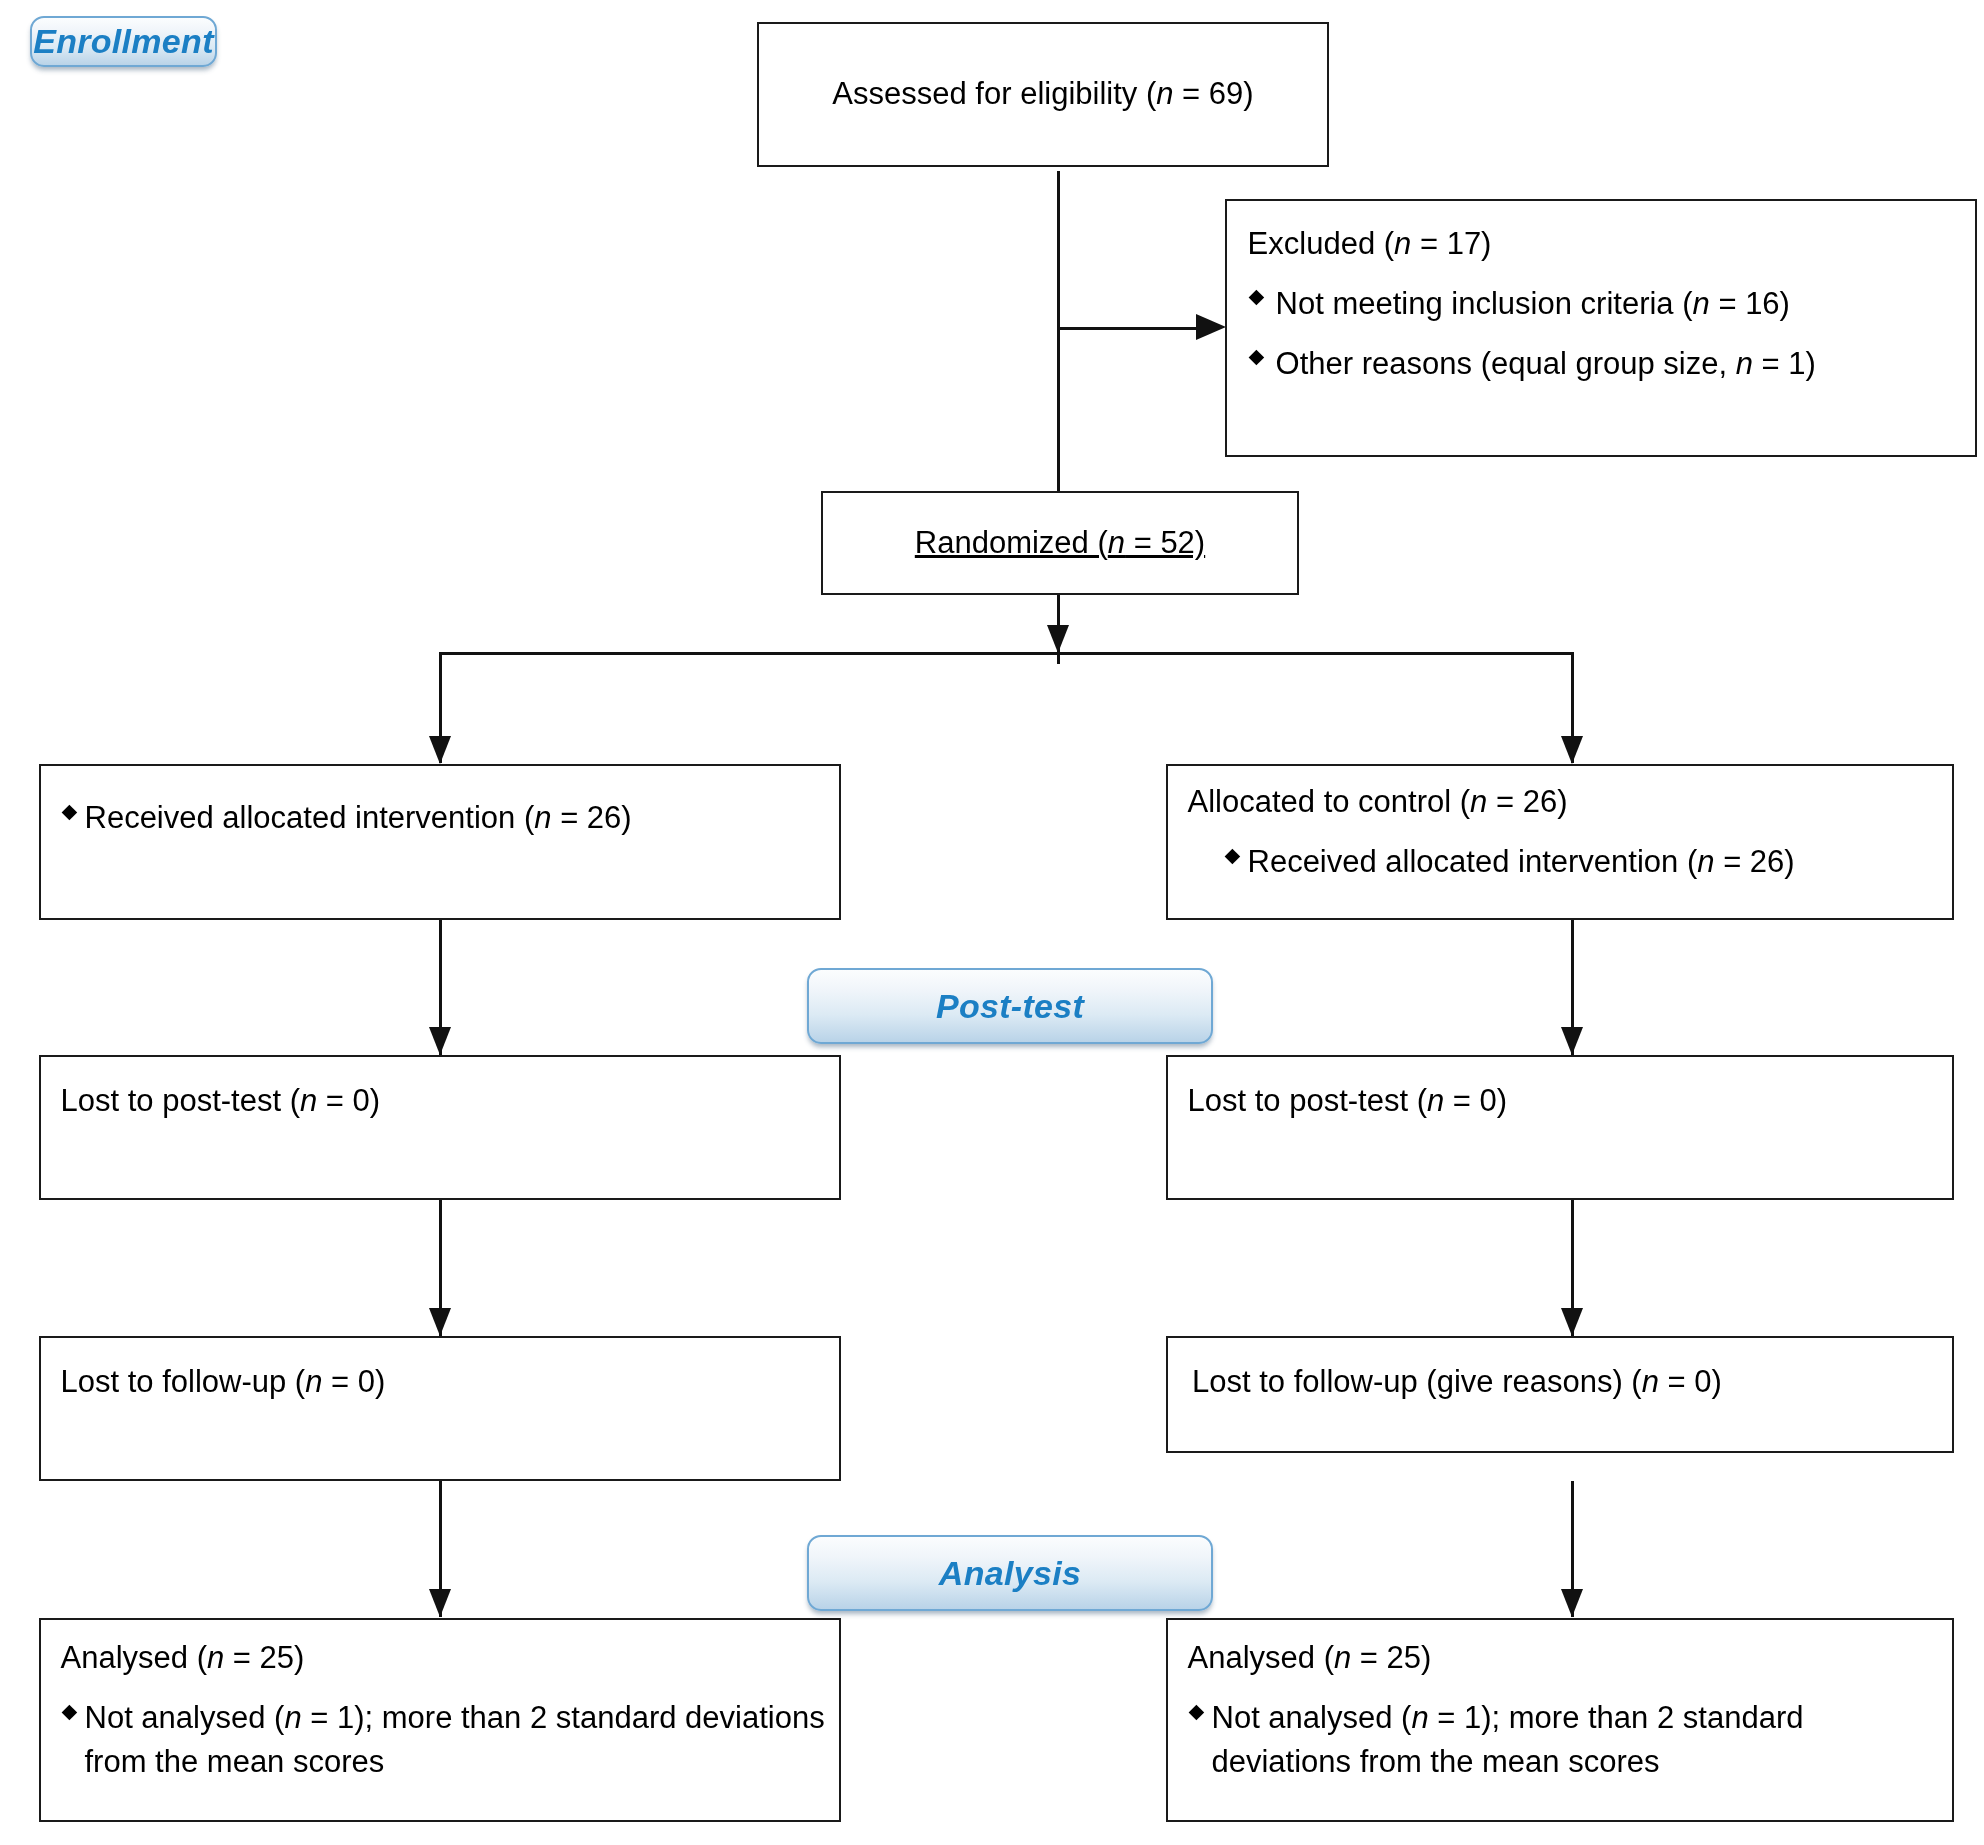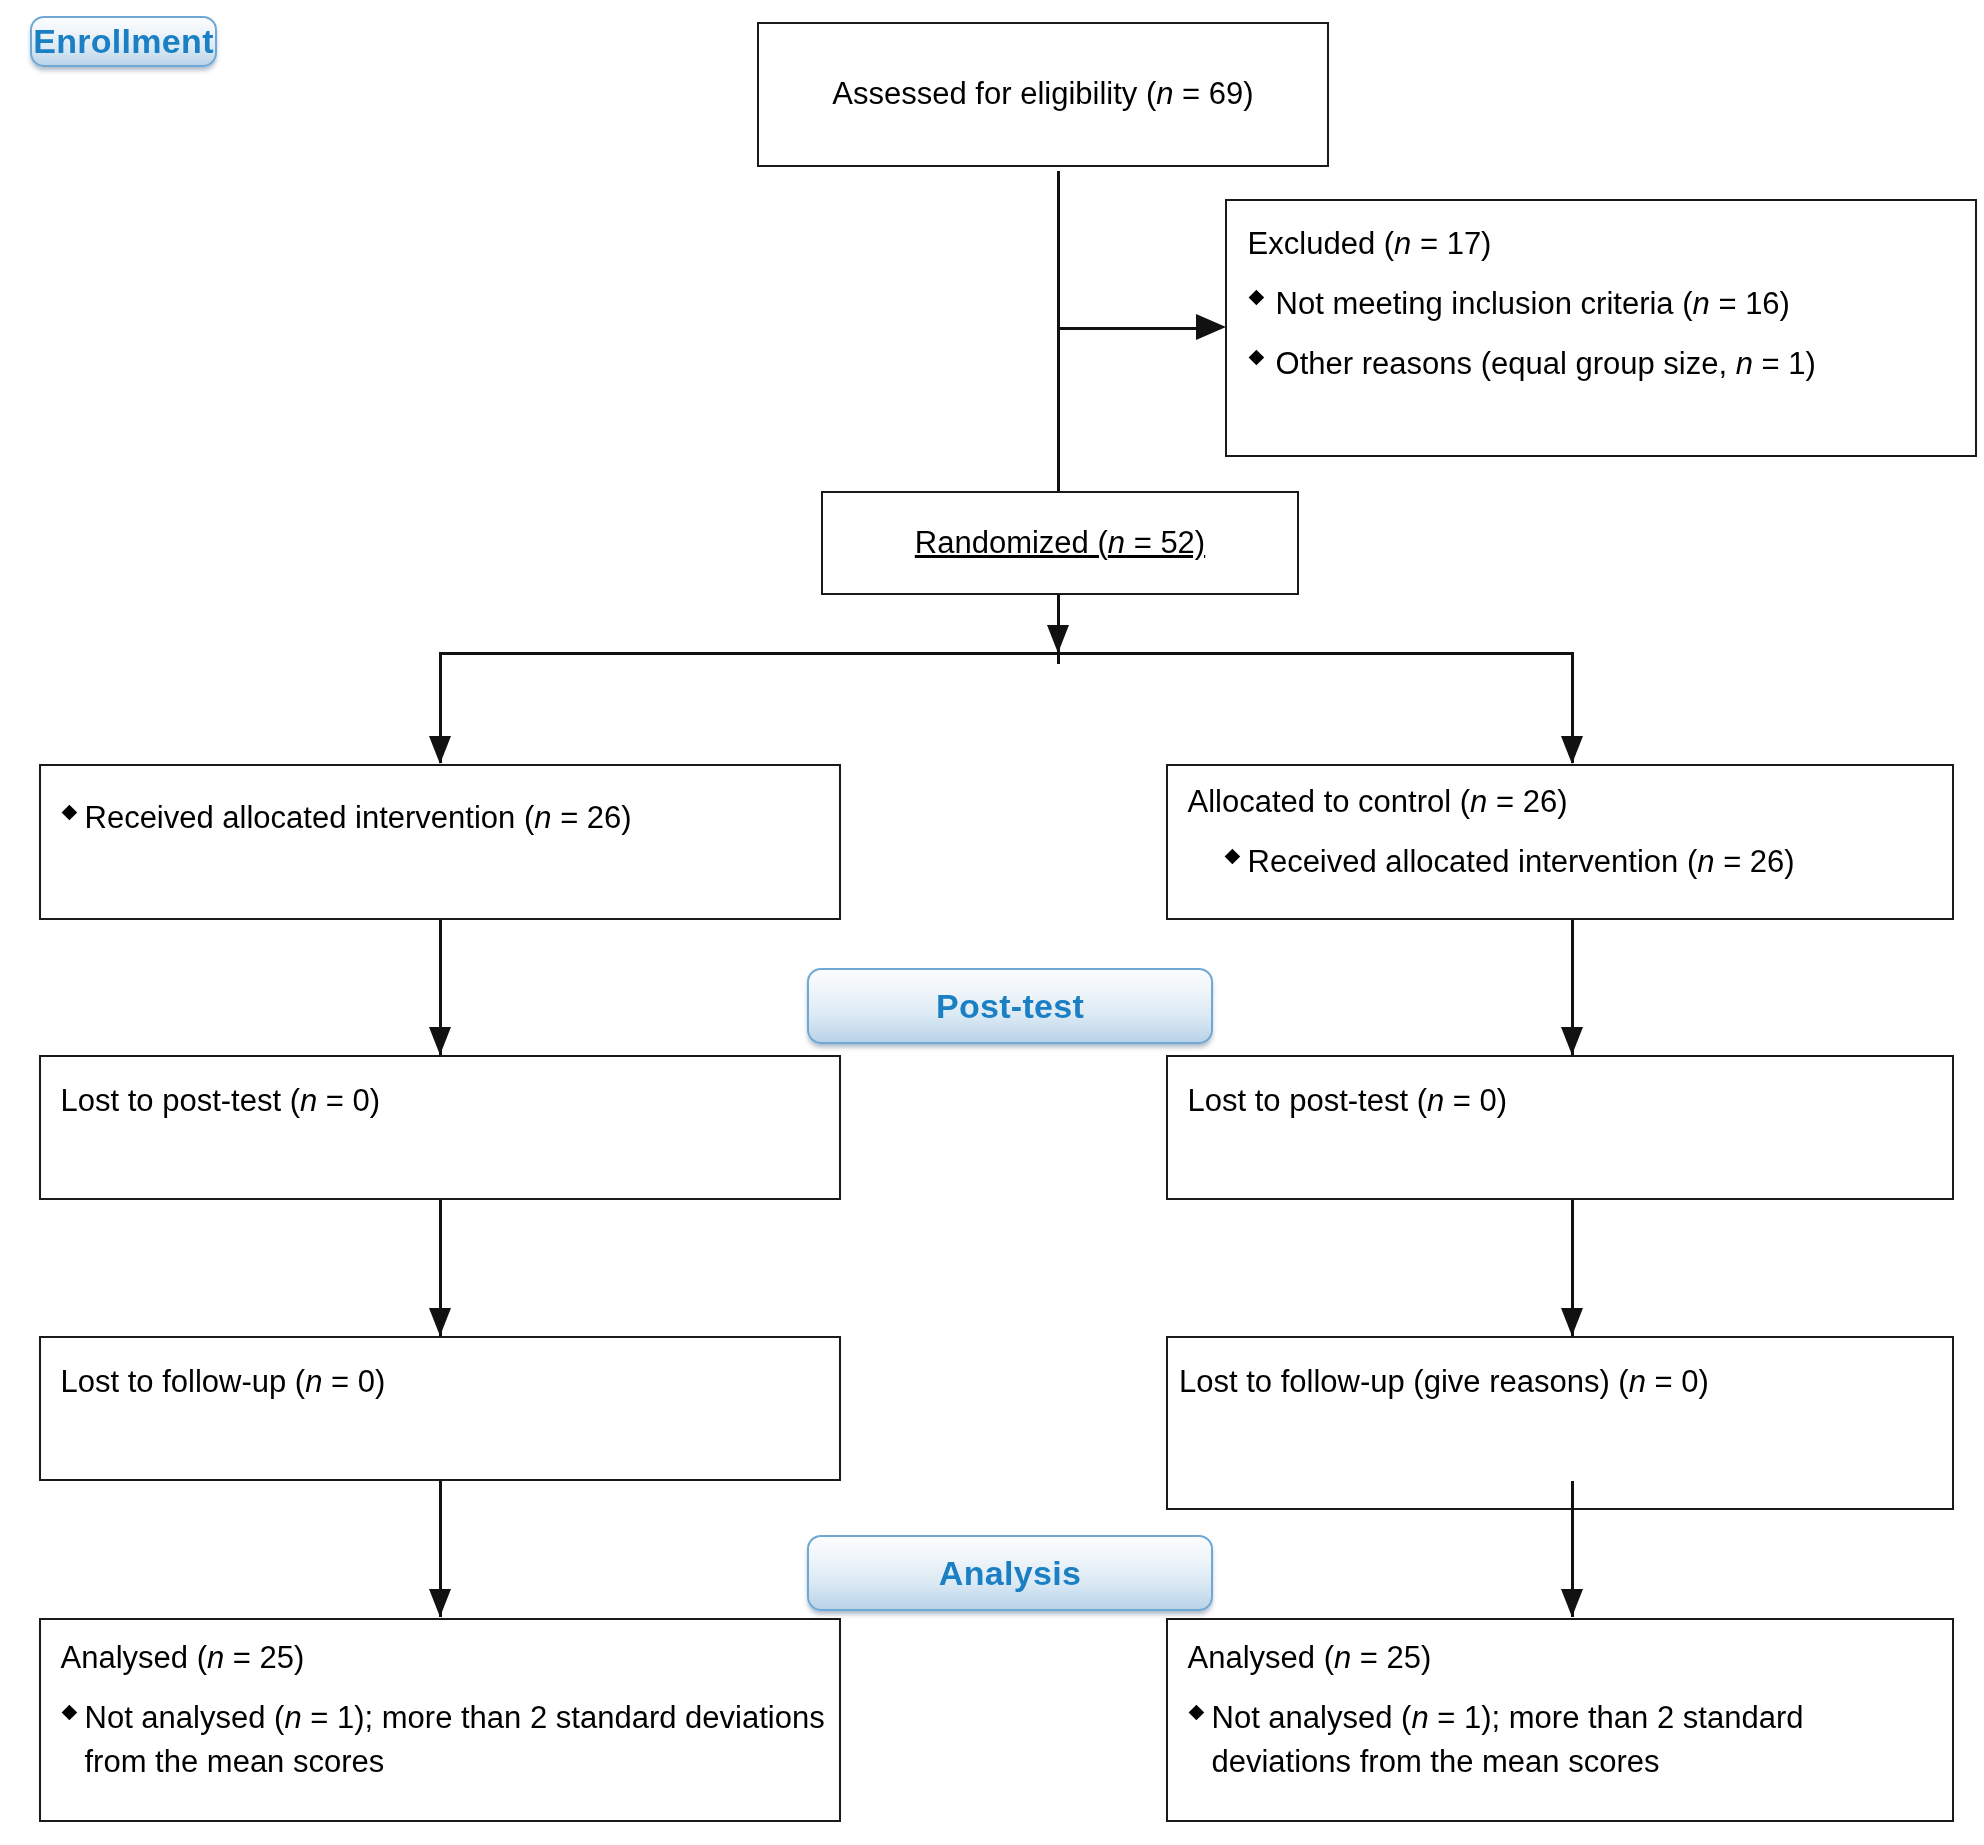--- a/index.html
+++ b/index.html
@@ -37,20 +37,21 @@
     border:2.2px solid #6fa8d4;
     border-radius:14px;
     background:linear-gradient(to bottom,#fbfdfe 0%,#f0f5fa 28%,#dceaf4 62%,#b9d3e8 100%);
     box-shadow:0 3.8px 4.9px -1.6px rgba(60,90,120,0.45);
     display:flex;align-items:center;justify-content:center;
     color:#1b7fc4;
     font-weight:bold;
     font-size:34px;
     letter-spacing:0.3px;
     z-index:40;
+    font-style:italic;
   }
 
   
   .vline{position:absolute;width:2.7px;background:#111;}
   .hline{position:absolute;height:2.7px;background:#111;}
   .arrow-d{
     position:absolute;width:0;height:0;
     border-left:11.4px solid transparent;
     border-right:11.4px solid transparent;
     border-top:28px solid #111;
@@ -142,21 +143,21 @@
   <div class="vline" style="left:439px;top:1200px;height:136px;"></div>
   <div class="arrow-d" style="left:429px;top:1308px;"></div>
   <div class="vline" style="left:1571px;top:1200px;height:136px;"></div>
   <div class="arrow-d" style="left:1561px;top:1308px;"></div>
 
 
   <div class="box" style="left:39px;top:1336px;width:802px;height:145px;padding-top:21.6px;padding-left:19.5px;">
     <div class="ln"><span>Lost to follow-up (</span><span class="ital">n</span><span> = 0)</span></div>
   </div>
 
-  <div class="box" style="left:1166px;top:1336px;width:788px;height:174px;padding-top:21.6px;padding-left:11px;">
+  <div class="box" style="left:1166px;top:1336px;width:788px;height:117px;padding-top:21.6px;padding-left:24px;">
     <div class="ln"><span>Lost to follow-up (give reasons) (</span><span class="ital">n</span><span> = 0)</span></div>
   </div>
 
   <div class="vline" style="left:439px;top:1481px;height:136px;"></div>
   <div class="arrow-d" style="left:429px;top:1589px;"></div>
   <div class="vline" style="left:1571px;top:1481px;height:136px;"></div>
   <div class="arrow-d" style="left:1561px;top:1589px;"></div>
 
   <div class="badge" style="left:807px;top:1535px;width:406px;height:76px;">
     <span>Analysis</span>

